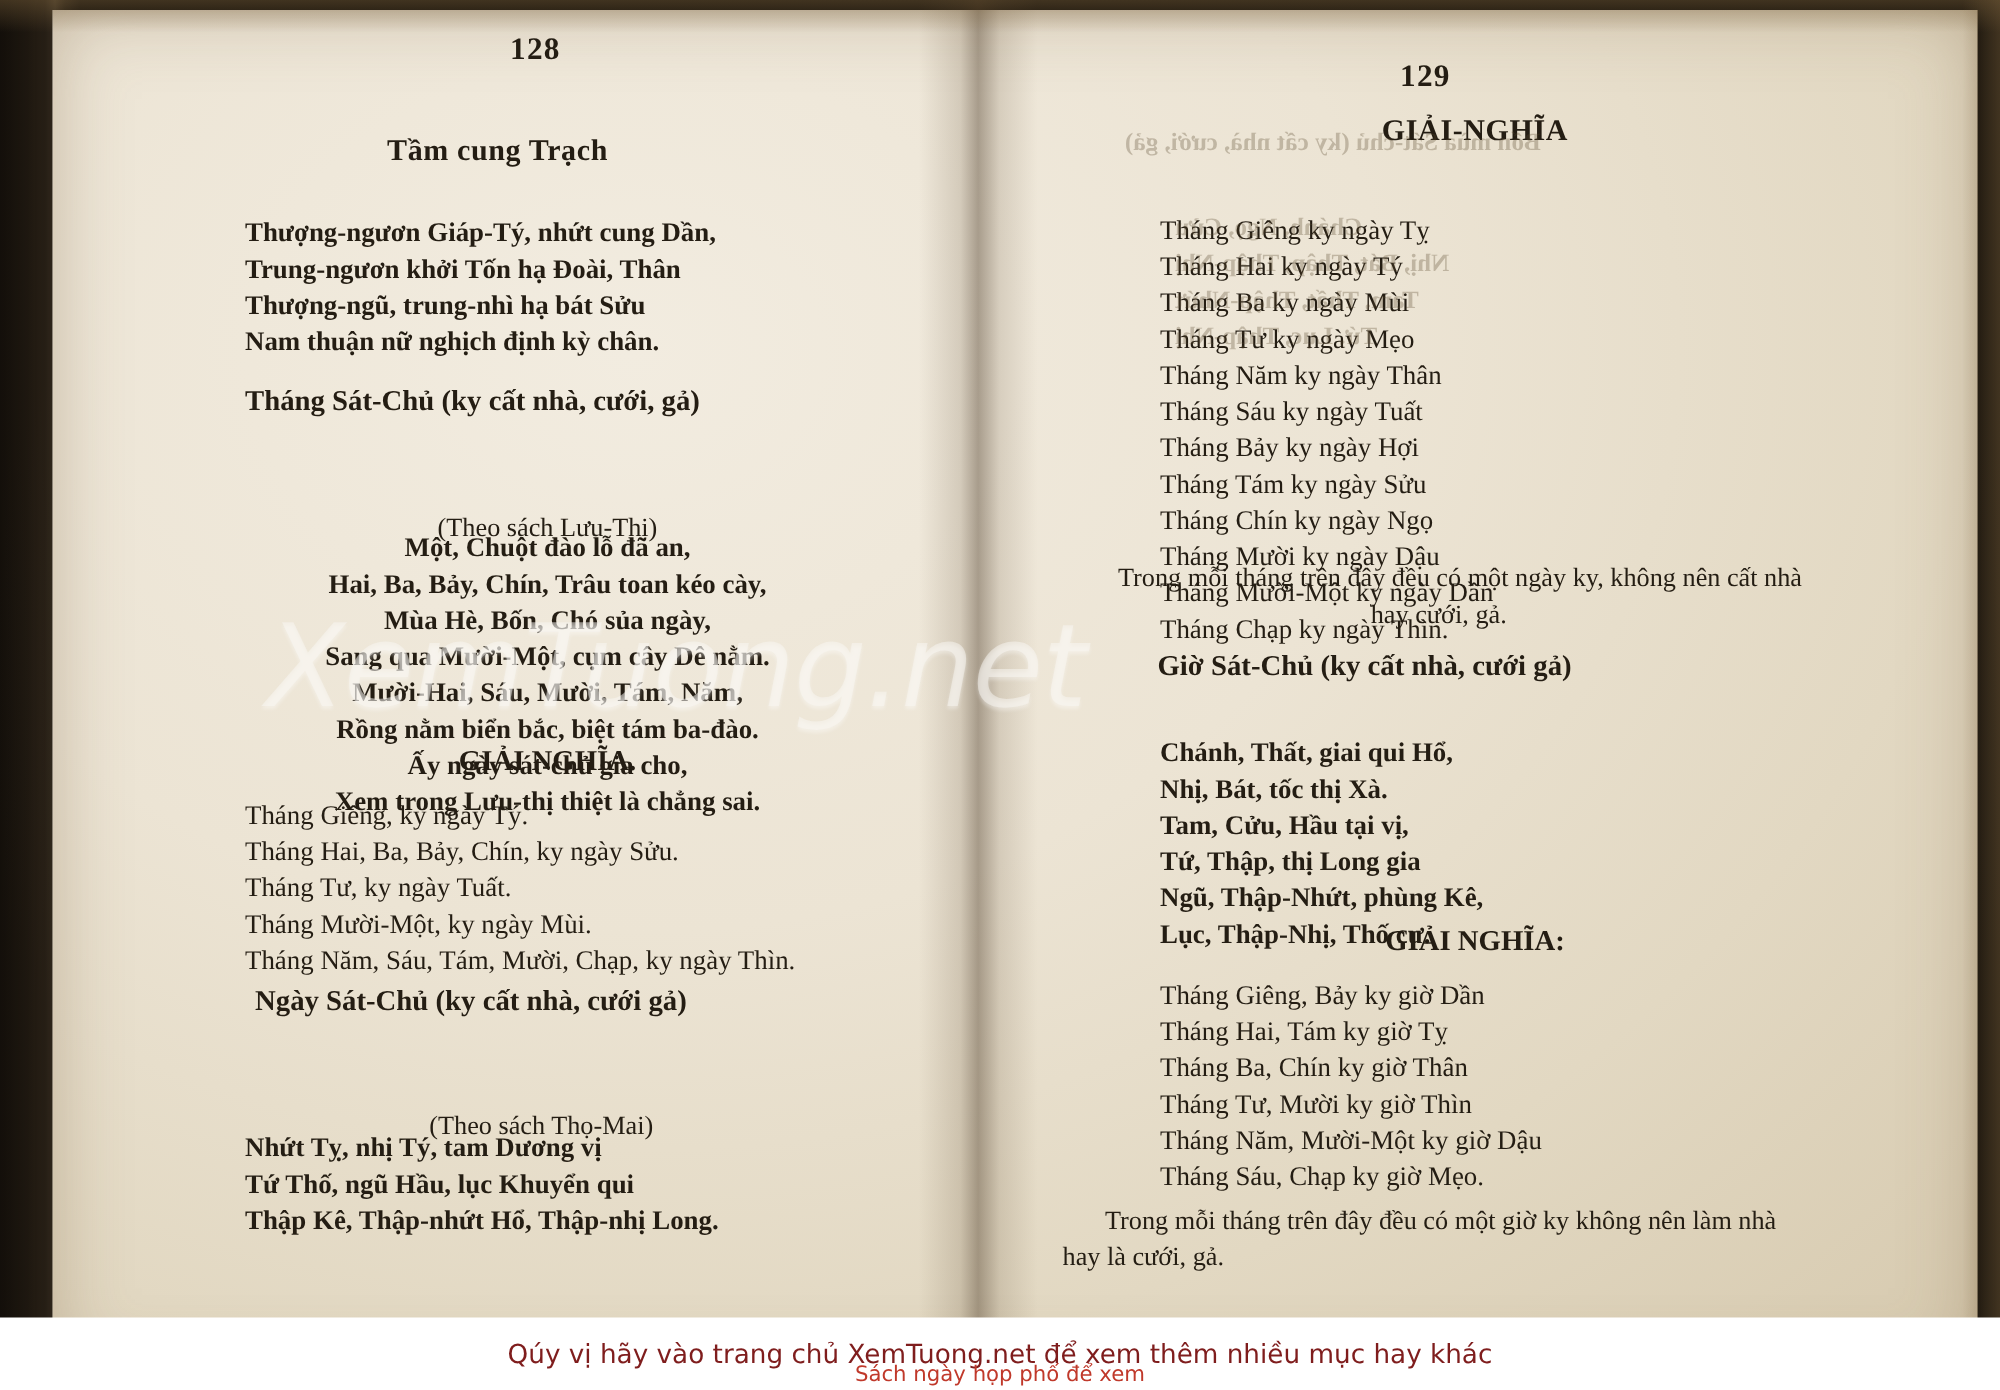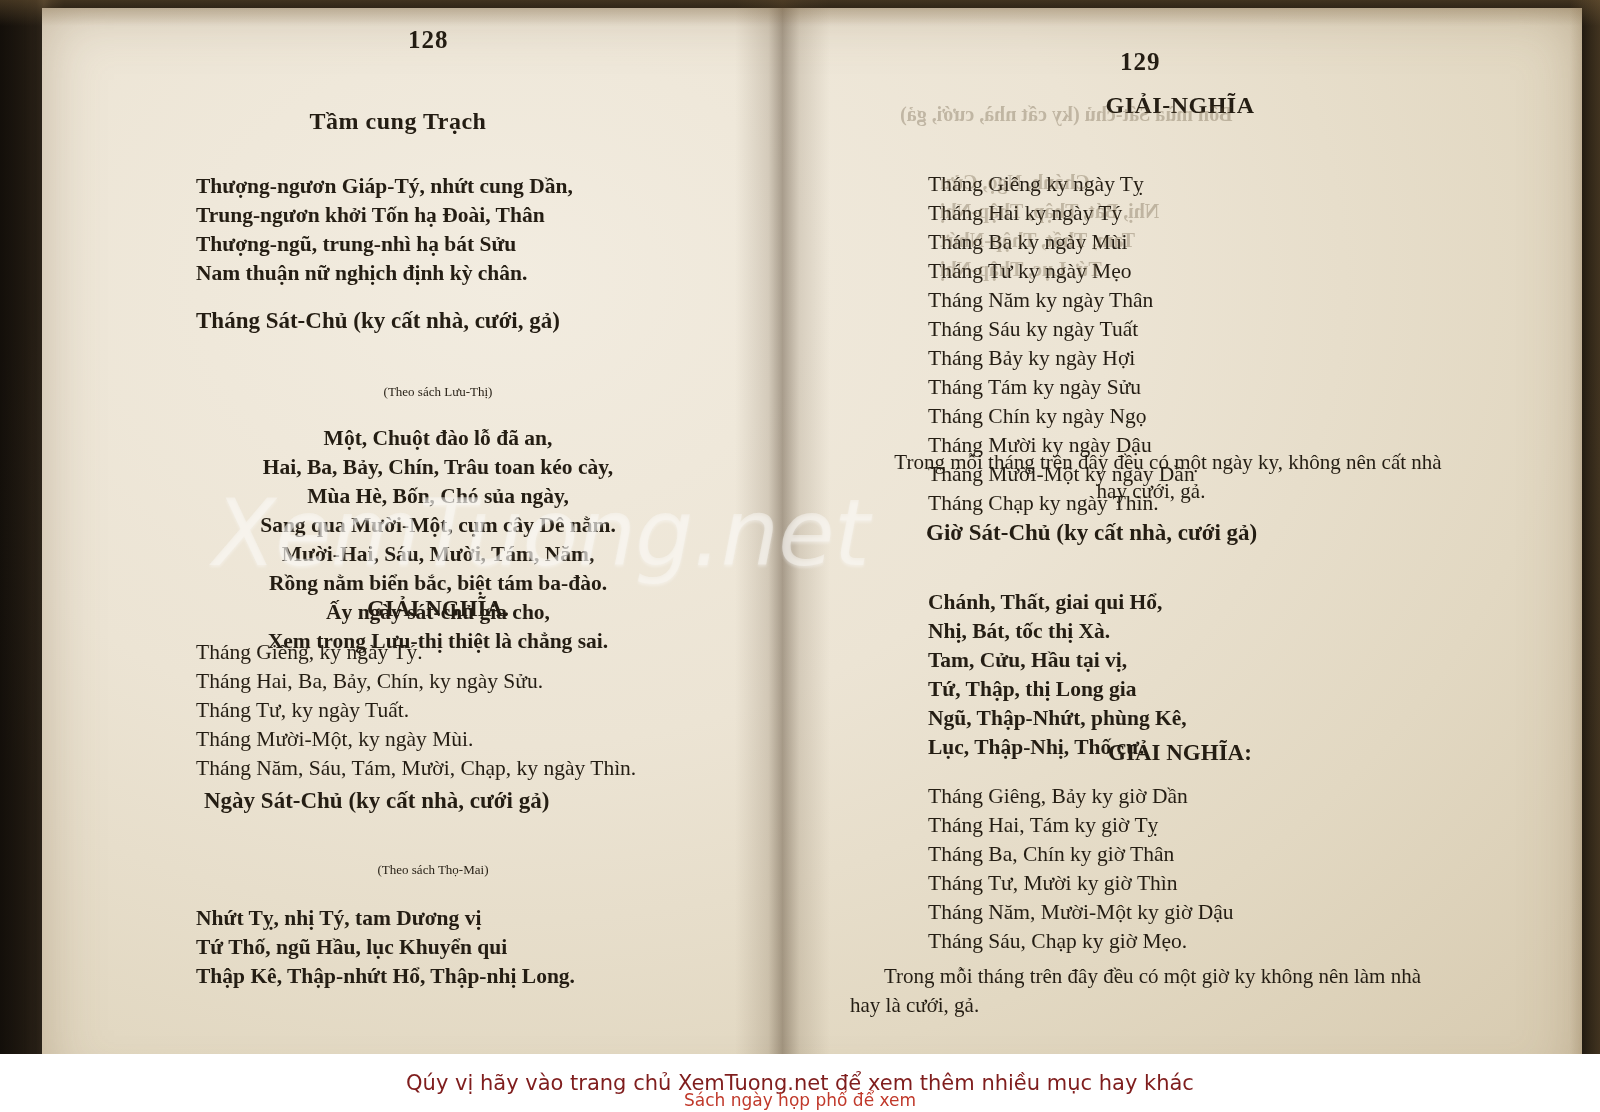--- a/index.html
+++ b/index.html
@@ -62,21 +62,21 @@
 
   .blk{position:absolute;}
 
   h2.head{
     margin:0;font-size:24px;font-weight:bold;letter-spacing:.5px;
   }
   h3.sub{
     margin:0;font-size:23px;font-weight:bold;
   }
   .center{text-align:center;}
-  .small-note{font-size:13px;}
+  .small-note{font-size:21px;margin-top:26px;}
   .lines{font-size:21.5px;line-height:29px;}
   .lines.bold{font-weight:bold;}
   .lines div{white-space:pre;font-family:Liberation Serif, serif;}
   .para{font-size:21px;line-height:29px;text-indent:34px;}
 
   
   .bleed{
     position:absolute;color:rgba(90,72,45,0.30);
     font-size:20px;line-height:29px;font-weight:bold;
     transform:scaleX(-1);

